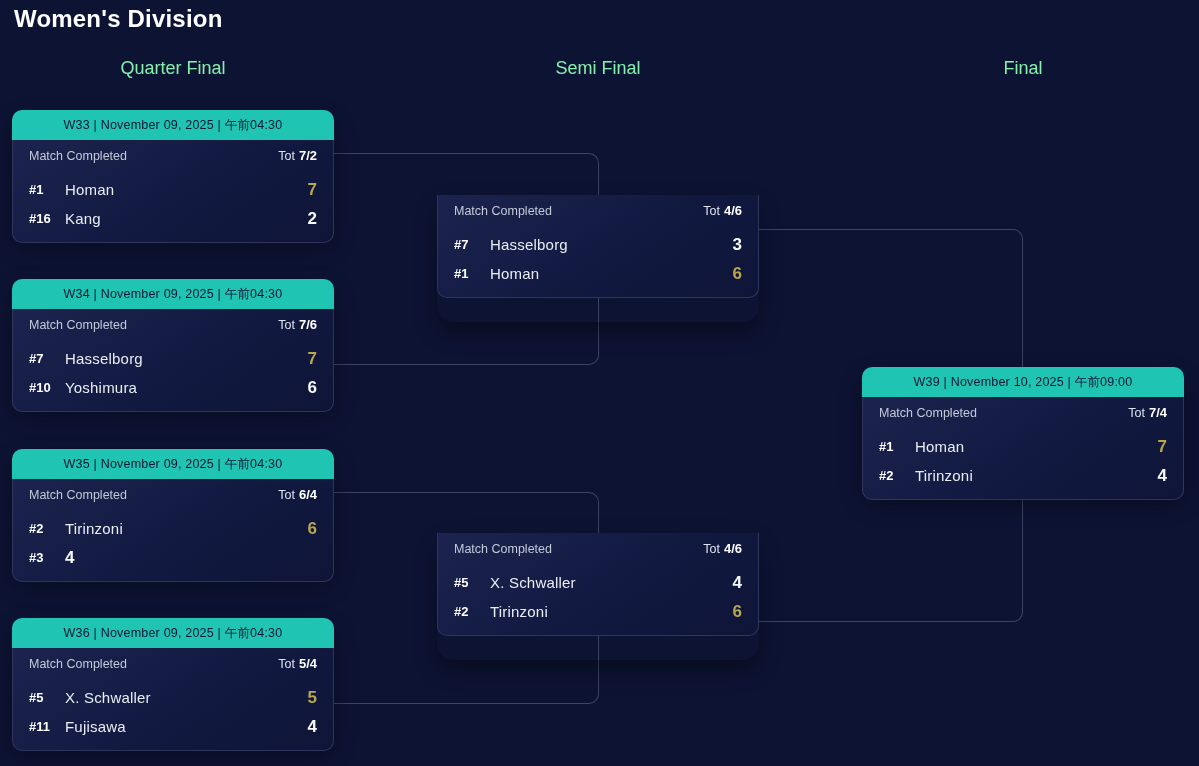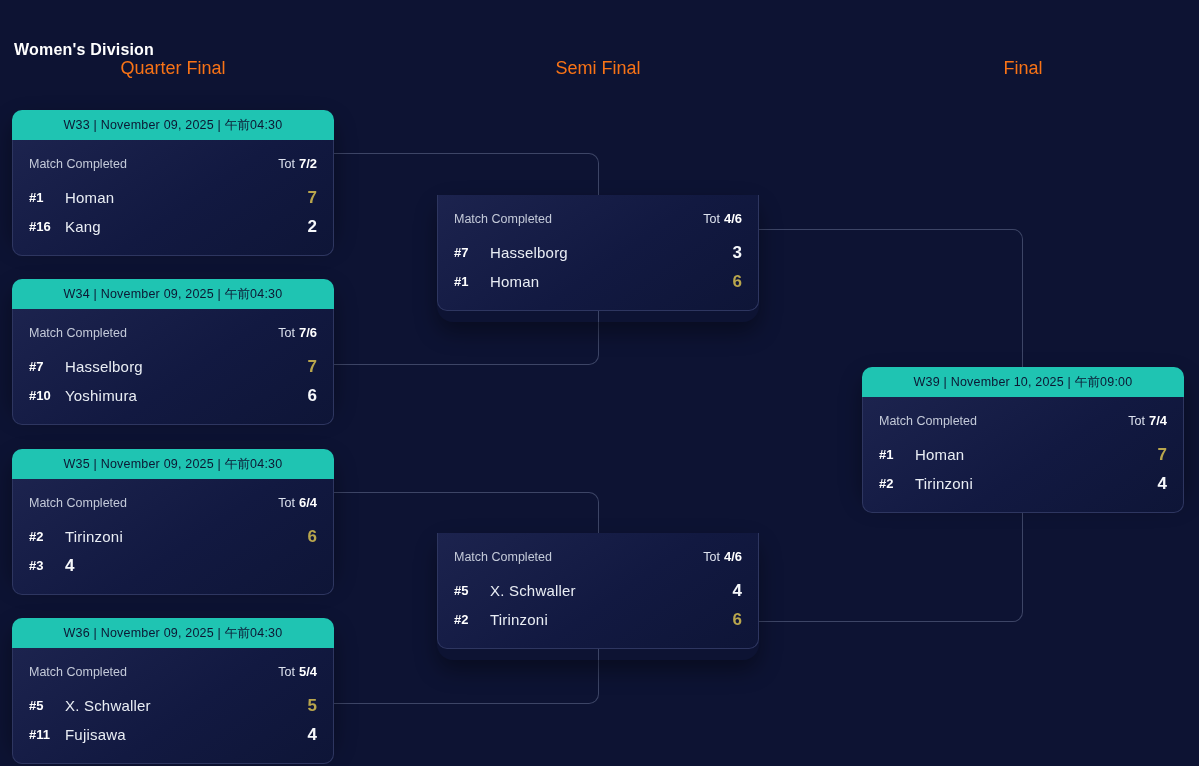--- a/index.html
+++ b/index.html
@@ -4,27 +4,26 @@
 <style>
   html,body{margin:0;padding:0;background:#0d1333;}
   .stage{
     position:relative;width:1199px;height:766px;overflow:hidden;
     background:var(--background,#0d1333);
     font-family:"Liberation Sans", sans-serif;
     -webkit-font-smoothing:antialiased;
   }
   .page-title{
     position:absolute;left:14px;top:5px;
-    font-size:16px;font-weight:700;color:var(--text_primary,#fff);
+    font-size:24px;font-weight:700;color:var(--text_primary,#fff);
     letter-spacing:.2px;
-    margin-top:36px;
   }
   .round-label{
     position:absolute;top:58px;width:322px;text-align:center;
-    font-size:18px;color:#f97316;font-weight:400;
+    font-size:18px;color:#86efac;font-weight:400;
   }
   .connector{
     position:absolute;
     border:1px solid var(--connector,#3d4566);
     border-left:none;
     border-radius:0 10px 10px 0;
     z-index:1;
   }
   .match-card{
     position:absolute;width:322px;height:127px;z-index:2;
@@ -33,25 +32,25 @@
   }
   .mc-header{
     height:30px;line-height:30px;
     background:var(--card_header,#1fc4b2);
     color:var(--card_header_text,#0c1733);
     border-radius:10px 10px 0 0;
     text-align:center;font-size:12.5px;font-weight:500;letter-spacing:.2px;
     white-space:nowrap;overflow:hidden;
   }
   .mc-body{
-    box-sizing:border-box;height:116px;
+    box-sizing:border-box;height:103px;
     background:linear-gradient(145deg,var(--card_body_top,#1c234e) 0%,#121941 55%,var(--card_body_bottom,#0e1537) 100%);
     border:1px solid var(--card_border,#2e3660);border-top:none;
     border-radius:0 0 10px 10px;
-    padding:16px 16px 0 16px;
+    padding:8px 16px 0 16px;
   }
   .status-row{
     display:flex;justify-content:space-between;align-items:baseline;
     height:20px;margin-bottom:7px;
     font-size:12.5px;color:var(--text_muted,#c4cad9);
   }
   .tot{color:#dde2ee;}
   .tot-val{color:#ffffff;font-weight:700;font-size:13px;margin-left:4px;}
   .team-row{display:flex;align-items:center;height:29px;}
   .seed{width:36px;font-size:13px;font-weight:700;color:#ffffff;flex:none;}

